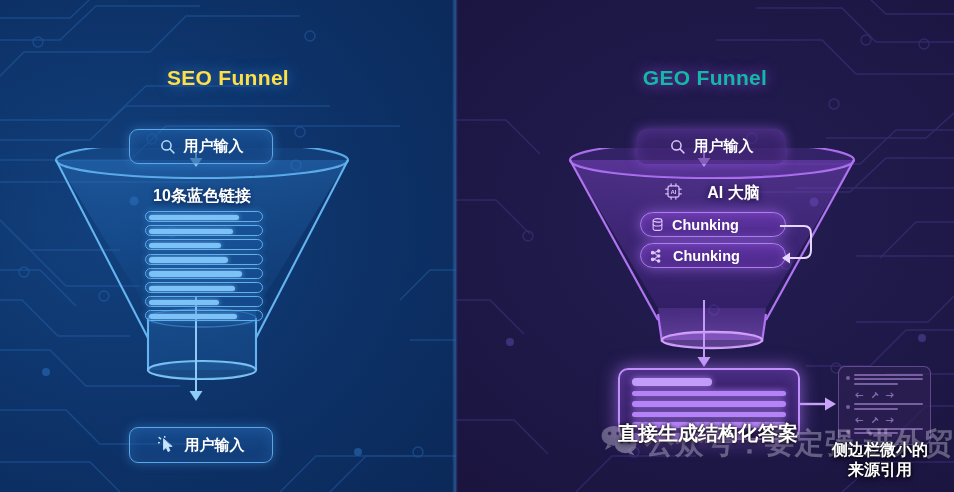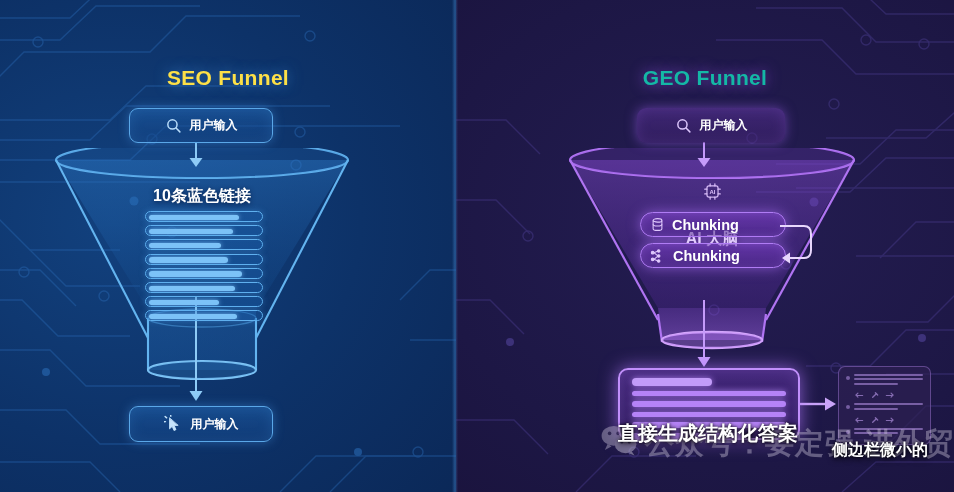--- a/index.html
+++ b/index.html
@@ -56,24 +56,25 @@
   }
   #head-seo  { left: 0; width: 456px; text-align: center; color: #fde047; text-shadow: 0 0 14px rgba(70,150,230,.7); }
   #head-geo  { left: 456px; width: 498px; text-align: center; color: #14b8a6; text-shadow: 0 0 14px rgba(160,90,245,.75); }
 
   
   .pill {
     position: absolute;
     display: flex; align-items: center; justify-content: center;
     gap: 8px;
     border-radius: 9px;
-    font-size: 12px; font-weight: bold;
+    font-size: 15px; font-weight: bold;
     color: #ffffff;
     z-index: 30;
     white-space: nowrap;
+    margin-top: 21px;
   }
   .pill .ico { display: flex; align-items: center; }
   .pill svg { display: block; }
 
   .pill-blue {
     border: 1.6px solid #5aa7e8;
     background: linear-gradient(180deg, rgba(30,95,170,.55), rgba(18,65,130,.55));
     box-shadow: 0 0 11px rgba(70,150,230,.45), inset 0 0 14px rgba(80,160,235,.18);
   }
   .pill-purple {
@@ -100,21 +101,20 @@
     font-size: 16px; font-weight: bold; color: #ffffff;
     text-shadow: 0 1px 5px rgba(0,20,60,.9);
     z-index: 25;
   }
   #geo-brain {
     position: absolute; left: 566px; top: 182px; width: 292px;
     display: flex; align-items: center; justify-content: center; gap: 24px;
     font-size: 16px; font-weight: bold; color: #ffffff;
     text-shadow: 0 1px 6px rgba(20,0,50,.9);
     z-index: 25;
-    flex-direction: column;
   }
 
   
   #link-bars {
     position: absolute; left: 145px; top: 211px;
     width: 118px;
     display: flex; flex-direction: column; gap: 3.2px;
     z-index: 24;
   }
   .link-bar {
@@ -604,20 +604,21 @@
       <span class="txt">
         <span class="tl" style="display:block;width:100%"></span>
         <span class="tl s" style="display:block"></span>
       </span>
     </div>
   </div>
 
   <div class="caption" id="cap-answer">直接生成结构化答案</div>
   <div class="caption" id="cap-cite">
     <div>侧边栏微小的</div>
+    <div>来源引用</div>
   </div>
 
   <div id="watermark">
     <span>
       <svg width="38" height="32" viewBox="0 0 40 34" fill="#cfc8dd">
         <ellipse cx="14.5" cy="12.5" rx="13" ry="10.5"></ellipse>
         <path d="M8 21 L5 27.5 L12 24 Z"></path>
         <ellipse cx="27" cy="21.5" rx="11.5" ry="9.5" fill="#e8e3f2"></ellipse>
         <path d="M33 28.5 L36.5 33.5 L30.5 31 Z" fill="#e8e3f2"></path>
         <circle cx="10" cy="10" r="1.9" fill="#3a3550"></circle>

